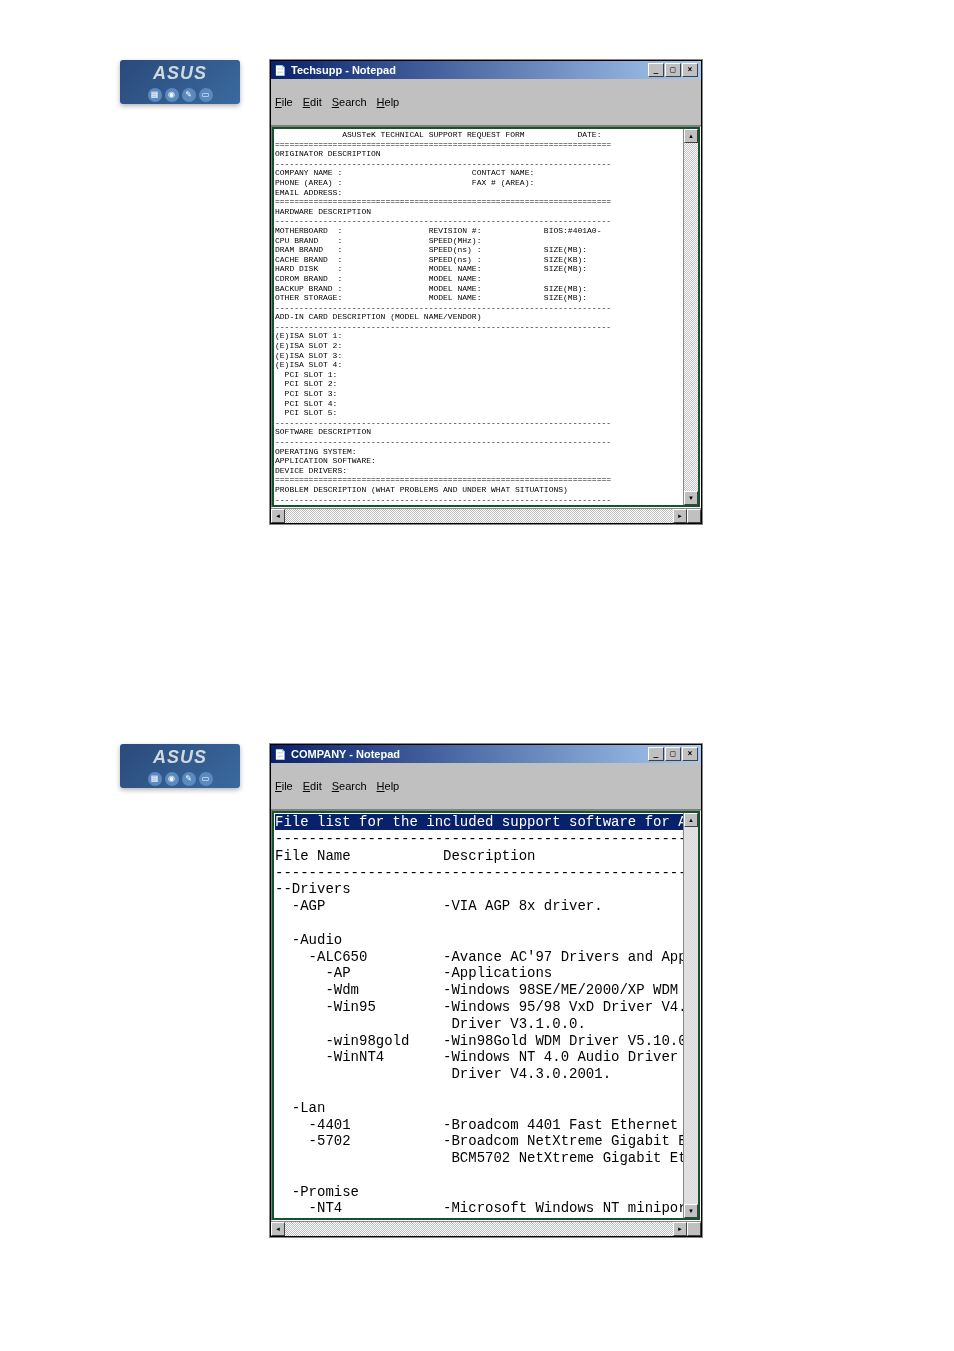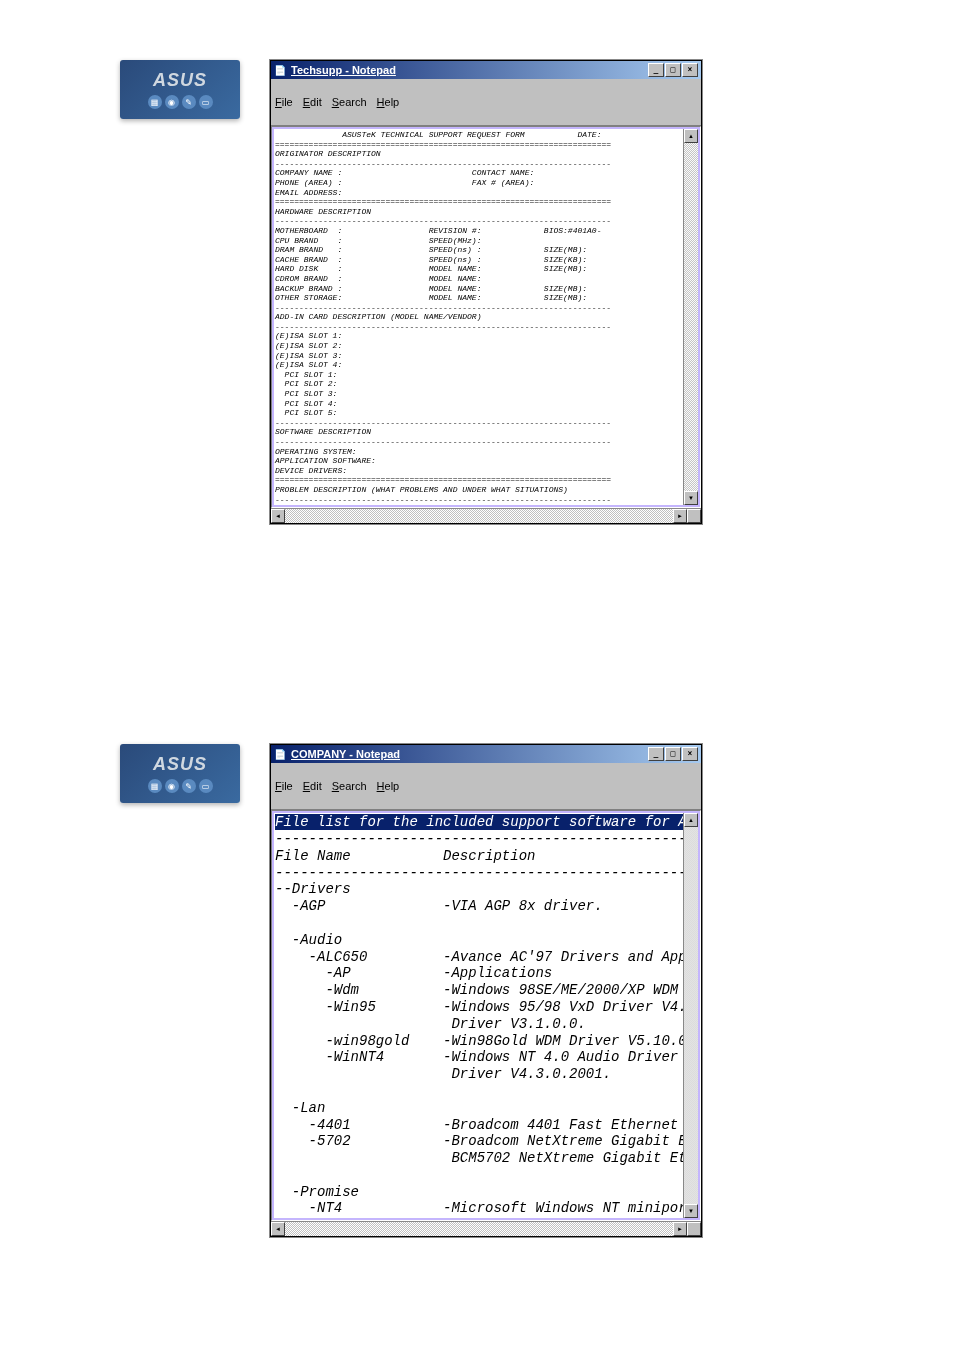--- a/index.html
+++ b/index.html
@@ -11,21 +11,21 @@
     box-sizing: border-box;
   }
   .section {
     display: flex;
     gap: 30px;
     margin-bottom: 220px;
     align-items: flex-start;
   }
   .asus-logo-block {
     width: 120px;
-    height: 59px;
+    height: 44px;
     background: linear-gradient(135deg, #2a4a7a, #3a6aa0);
     border-radius: 3px;
     position: relative;
     box-shadow: 0 2px 5px rgba(0,0,0,0.3);
     display: flex;
     flex-direction: column;
     align-items: center;
     justify-content: center;
   }
   .asus-text {
@@ -71,21 +71,20 @@
     width: 14px;
     height: 14px;
     margin-right: 3px;
     display: inline-flex;
     align-items: center;
     justify-content: center;
     font-size: 10px;
   }
   .titlebar .title {
     flex: 1;
-    text-decoration: underline;
   }
   .winbtns {
     display: flex;
     gap: 1px;
   }
   .winbtn {
     width: 14px;
     height: 12px;
     background: #c0c0c0;
     border: 1px solid #fff;
@@ -107,28 +106,27 @@
     border-bottom: 1px solid #808080;
   }
   .menuitem {
     font-size: 11px;
   }
   .menuitem .underline {
     text-decoration: underline;
   }
   .textarea-wrap {
     position: relative;
-    background: #c4b5fd;
+    background: #14532d;
     border-top: 1px solid #808080;
     border-left: 1px solid #808080;
     border-right: 1px solid #fff;
     border-bottom: 1px solid #fff;
     padding: 2px;
     display: flex;
-    font-style: italic;
   }
   .textarea {
     background: #fff;
     font-family: 'Courier New', monospace;
     font-size: 8px;
     line-height: 1.2;
     white-space: pre;
     overflow: hidden;
     flex: 1;
     color: #000;

